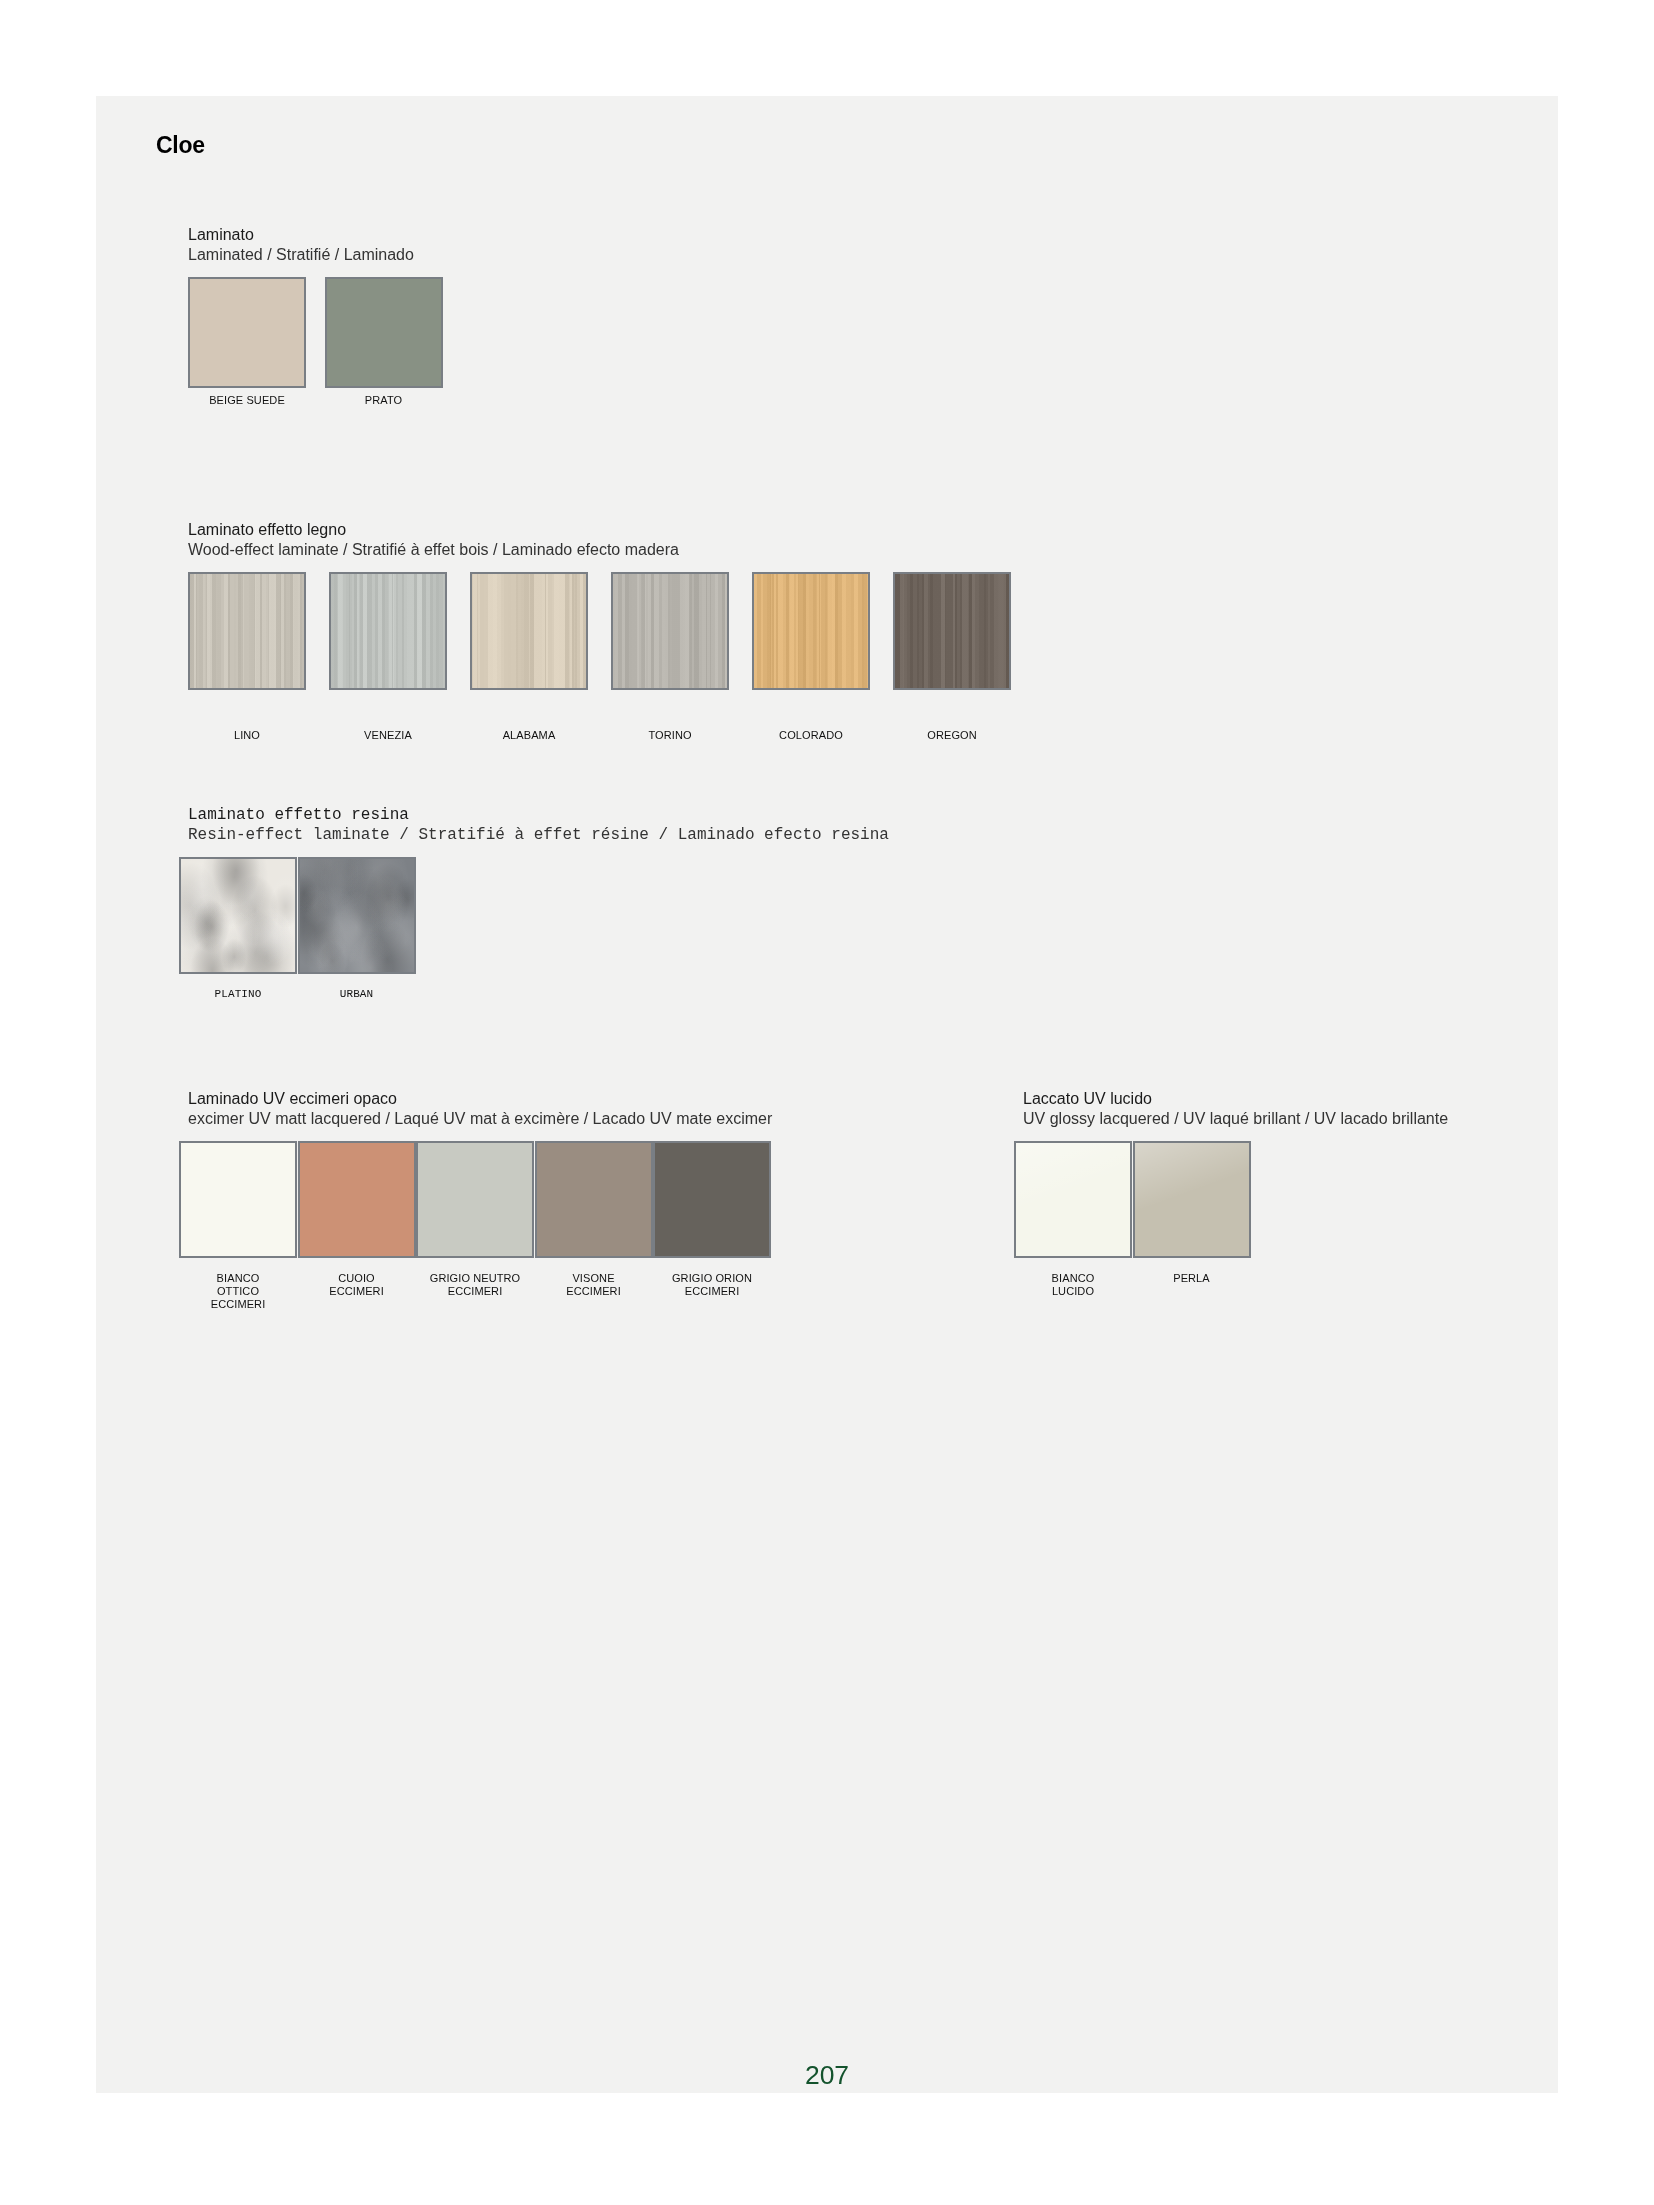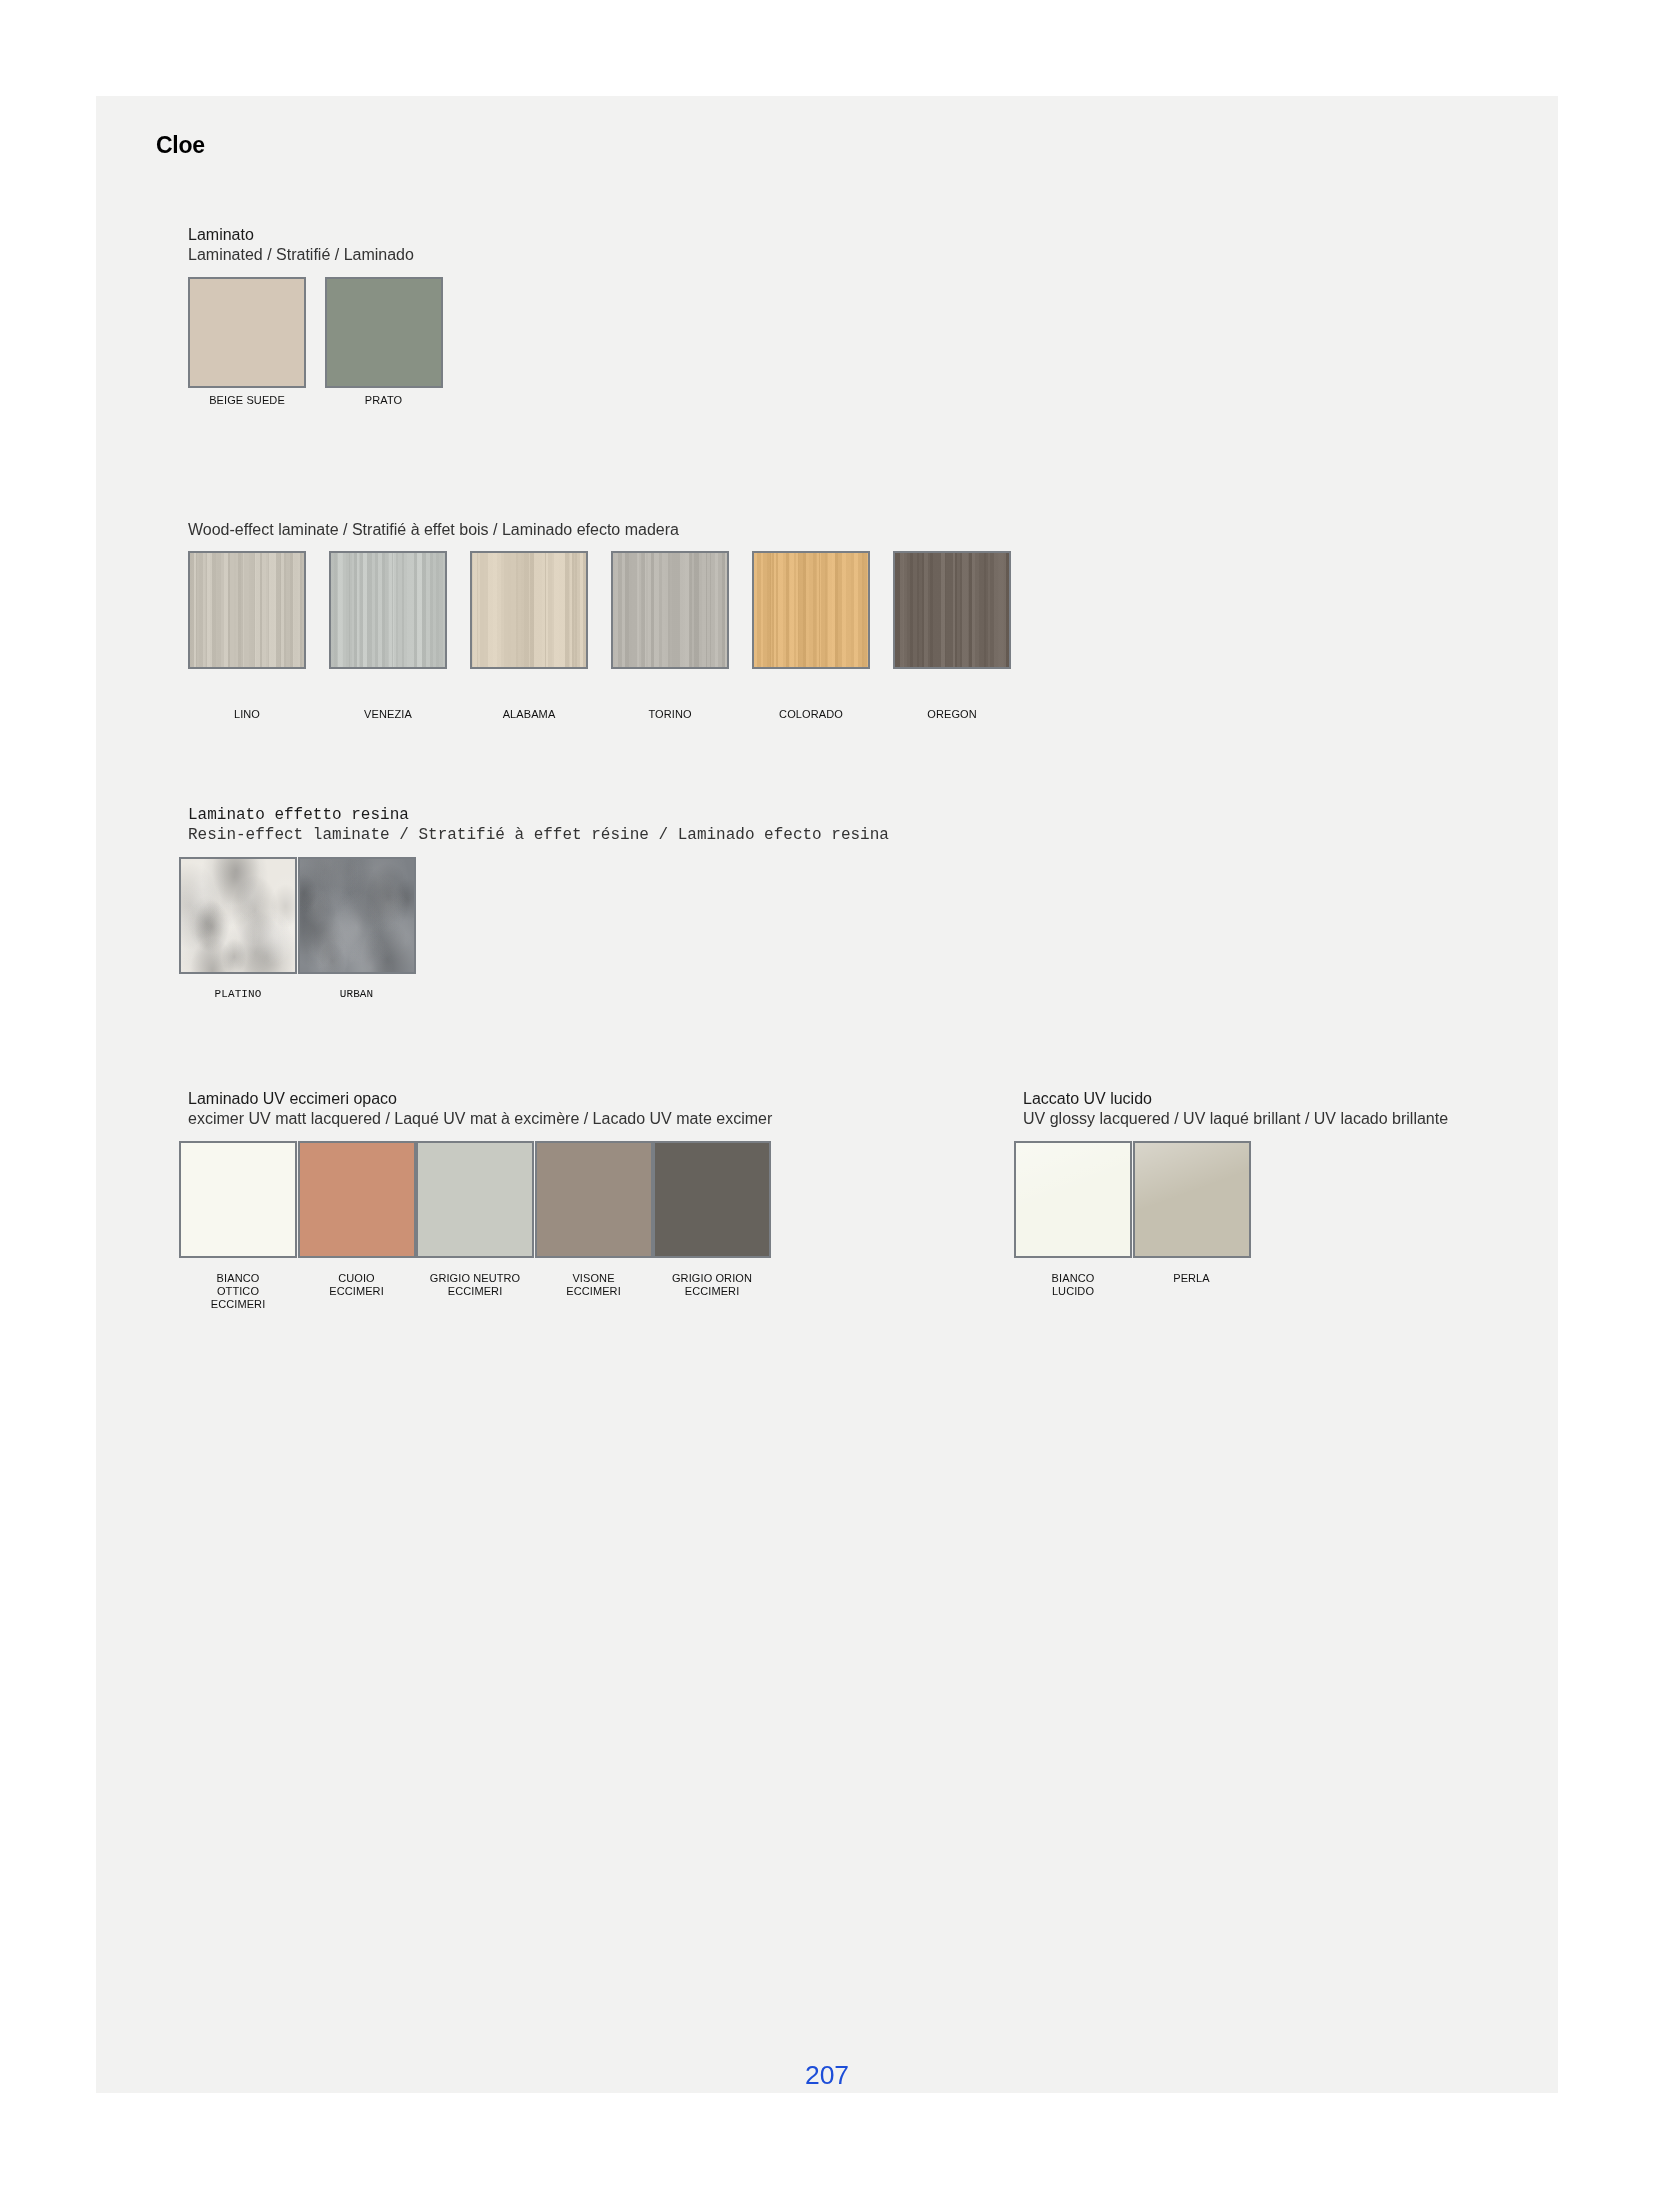--- a/index.html
+++ b/index.html
@@ -44,21 +44,21 @@
   
   .sz-a .swatch{width:118px;height:111px;}
   .sz-a .swatch-cell{width:118px;margin-right:18.5px;}
   .sz-b .swatch{width:118px;height:118px;}
   .sz-b .swatch-cell{width:118px;margin-right:23px;gap:33px;}
   .sz-c .swatch{width:118px;height:117px;}
   .sz-c .swatch-cell{width:100px;margin-right:18.5px;gap:8px;}
 
   #pageno{
     position:absolute;left:0;right:0;top:1964px;
-    text-align:center;font-size:26.5px;color:#1d4ed8;
+    text-align:center;font-size:26.5px;color:#14532d;
   }
 </style>
 </head>
 <body>
 
 <div id="page">
 
   <div id="title">Cloe</div>
 
   <div class="section sz-a" style="top:129px;">
@@ -78,20 +78,21 @@
             <div class="tex"></div>
           </div>
           <div class="cap">
             <span>PRATO</span>
           </div>
         </div>
       </div>
   </div>
 
   <div class="section sz-b" style="top:424px;">
+    <div class="sec-head">Laminato effetto legno</div>
     <div class="sec-sub">Wood-effect laminate / Stratifié à effet bois / Laminado efecto madera</div>
     <div class="swatch-row">
         <div class="swatch-cell">
           <div class="swatch" style="background: rgb(200, 195, 184); border-color: rgb(121, 126, 132);">
             <div class="tex" style="background-image: linear-gradient(90deg, rgb(189, 184, 173) 0%, rgb(189, 184, 173) 1.98%, rgb(190, 185, 174) 1.98%, rgb(190, 185, 174) 3.3%, rgb(209, 204, 193) 3.3%, rgb(209, 204, 193) 5.17%, rgb(188, 183, 172) 5.17%, rgb(188, 183, 172) 5.91%, rgb(195, 190, 179) 5.91%, rgb(195, 190, 179) 7.95%, rgb(192, 187, 176) 7.95%, rgb(192, 187, 176) 11.44%, rgb(204, 199, 188) 11.44%, rgb(204, 199, 188) 13.05%, rgb(200, 195, 184) 13.05%, rgb(200, 195, 184) 13.88%, rgb(193, 188, 177) 13.88%, rgb(193, 188, 177) 14.51%, rgb(211, 206, 195) 14.51%, rgb(211, 206, 195) 17.3%, rgb(207, 202, 191) 17.3%, rgb(207, 202, 191) 19.26%, rgb(190, 185, 174) 19.26%, rgb(190, 185, 174) 23.14%, rgb(195, 190, 179) 23.14%, rgb(195, 190, 179) 24.02%, rgb(194, 189, 178) 24.02%, rgb(194, 189, 178) 27.14%, rgb(200, 195, 184) 27.14%, rgb(200, 195, 184) 29.83%, rgb(210, 205, 194) 29.83%, rgb(210, 205, 194) 33.62%, rgb(188, 183, 172) 33.62%, rgb(188, 183, 172) 35.43%, rgb(200, 195, 184) 35.43%, rgb(200, 195, 184) 38.62%, rgb(198, 193, 182) 38.62%, rgb(198, 193, 182) 40.72%, rgb(200, 195, 184) 40.72%, rgb(200, 195, 184) 42.14%, rgb(188, 183, 172) 42.14%, rgb(188, 183, 172) 44.83%, rgb(193, 188, 177) 44.83%, rgb(193, 188, 177) 46.81%, rgb(206, 201, 190) 46.81%, rgb(206, 201, 190) 47.8%, rgb(199, 194, 183) 47.8%, rgb(199, 194, 183) 51.58%, rgb(196, 191, 180) 51.58%, rgb(196, 191, 180) 53.14%, rgb(195, 190, 179) 53.14%, rgb(195, 190, 179) 55.76%, rgb(192, 187, 176) 55.76%, rgb(192, 187, 176) 56.67%, rgb(212, 207, 196) 56.67%, rgb(212, 207, 196) 57.61%, rgb(208, 203, 192) 57.61%, rgb(208, 203, 192) 61.22%, rgb(189, 184, 173) 61.22%, rgb(189, 184, 173) 63.16%, rgb(206, 201, 190) 63.16%, rgb(206, 201, 190) 66.81%, rgb(202, 197, 186) 66.81%, rgb(202, 197, 186) 68.25%, rgb(196, 191, 180) 68.25%, rgb(196, 191, 180) 69.04%, rgb(212, 207, 196) 69.04%, rgb(212, 207, 196) 70.64%, rgb(211, 206, 195) 70.64%, rgb(211, 206, 195) 74.1%, rgb(212, 207, 196) 74.1%, rgb(212, 207, 196) 75.86%, rgb(192, 187, 176) 75.86%, rgb(192, 187, 176) 78.94%, rgb(188, 183, 172) 78.94%, rgb(188, 183, 172) 79.81%, rgb(207, 202, 191) 79.81%, rgb(207, 202, 191) 82.6%, rgb(190, 185, 174) 82.6%, rgb(190, 185, 174) 84.02%, rgb(195, 190, 179) 84.02%, rgb(195, 190, 179) 87.87%, rgb(189, 184, 173) 87.87%, rgb(189, 184, 173) 90.35%, rgb(208, 203, 192) 90.35%, rgb(208, 203, 192) 91.47%, rgb(206, 201, 190) 91.47%, rgb(206, 201, 190) 94.44%, rgb(208, 203, 192) 94.44%, rgb(208, 203, 192) 96.46%, rgb(188, 183, 172) 96.46%, rgb(188, 183, 172) 98.59%, rgb(194, 189, 178) 98.59%, rgb(194, 189, 178) 100%); opacity: 0.95;"></div>
           </div>
           <div class="cap">
             <span>LINO</span>
           </div>
         </div>

